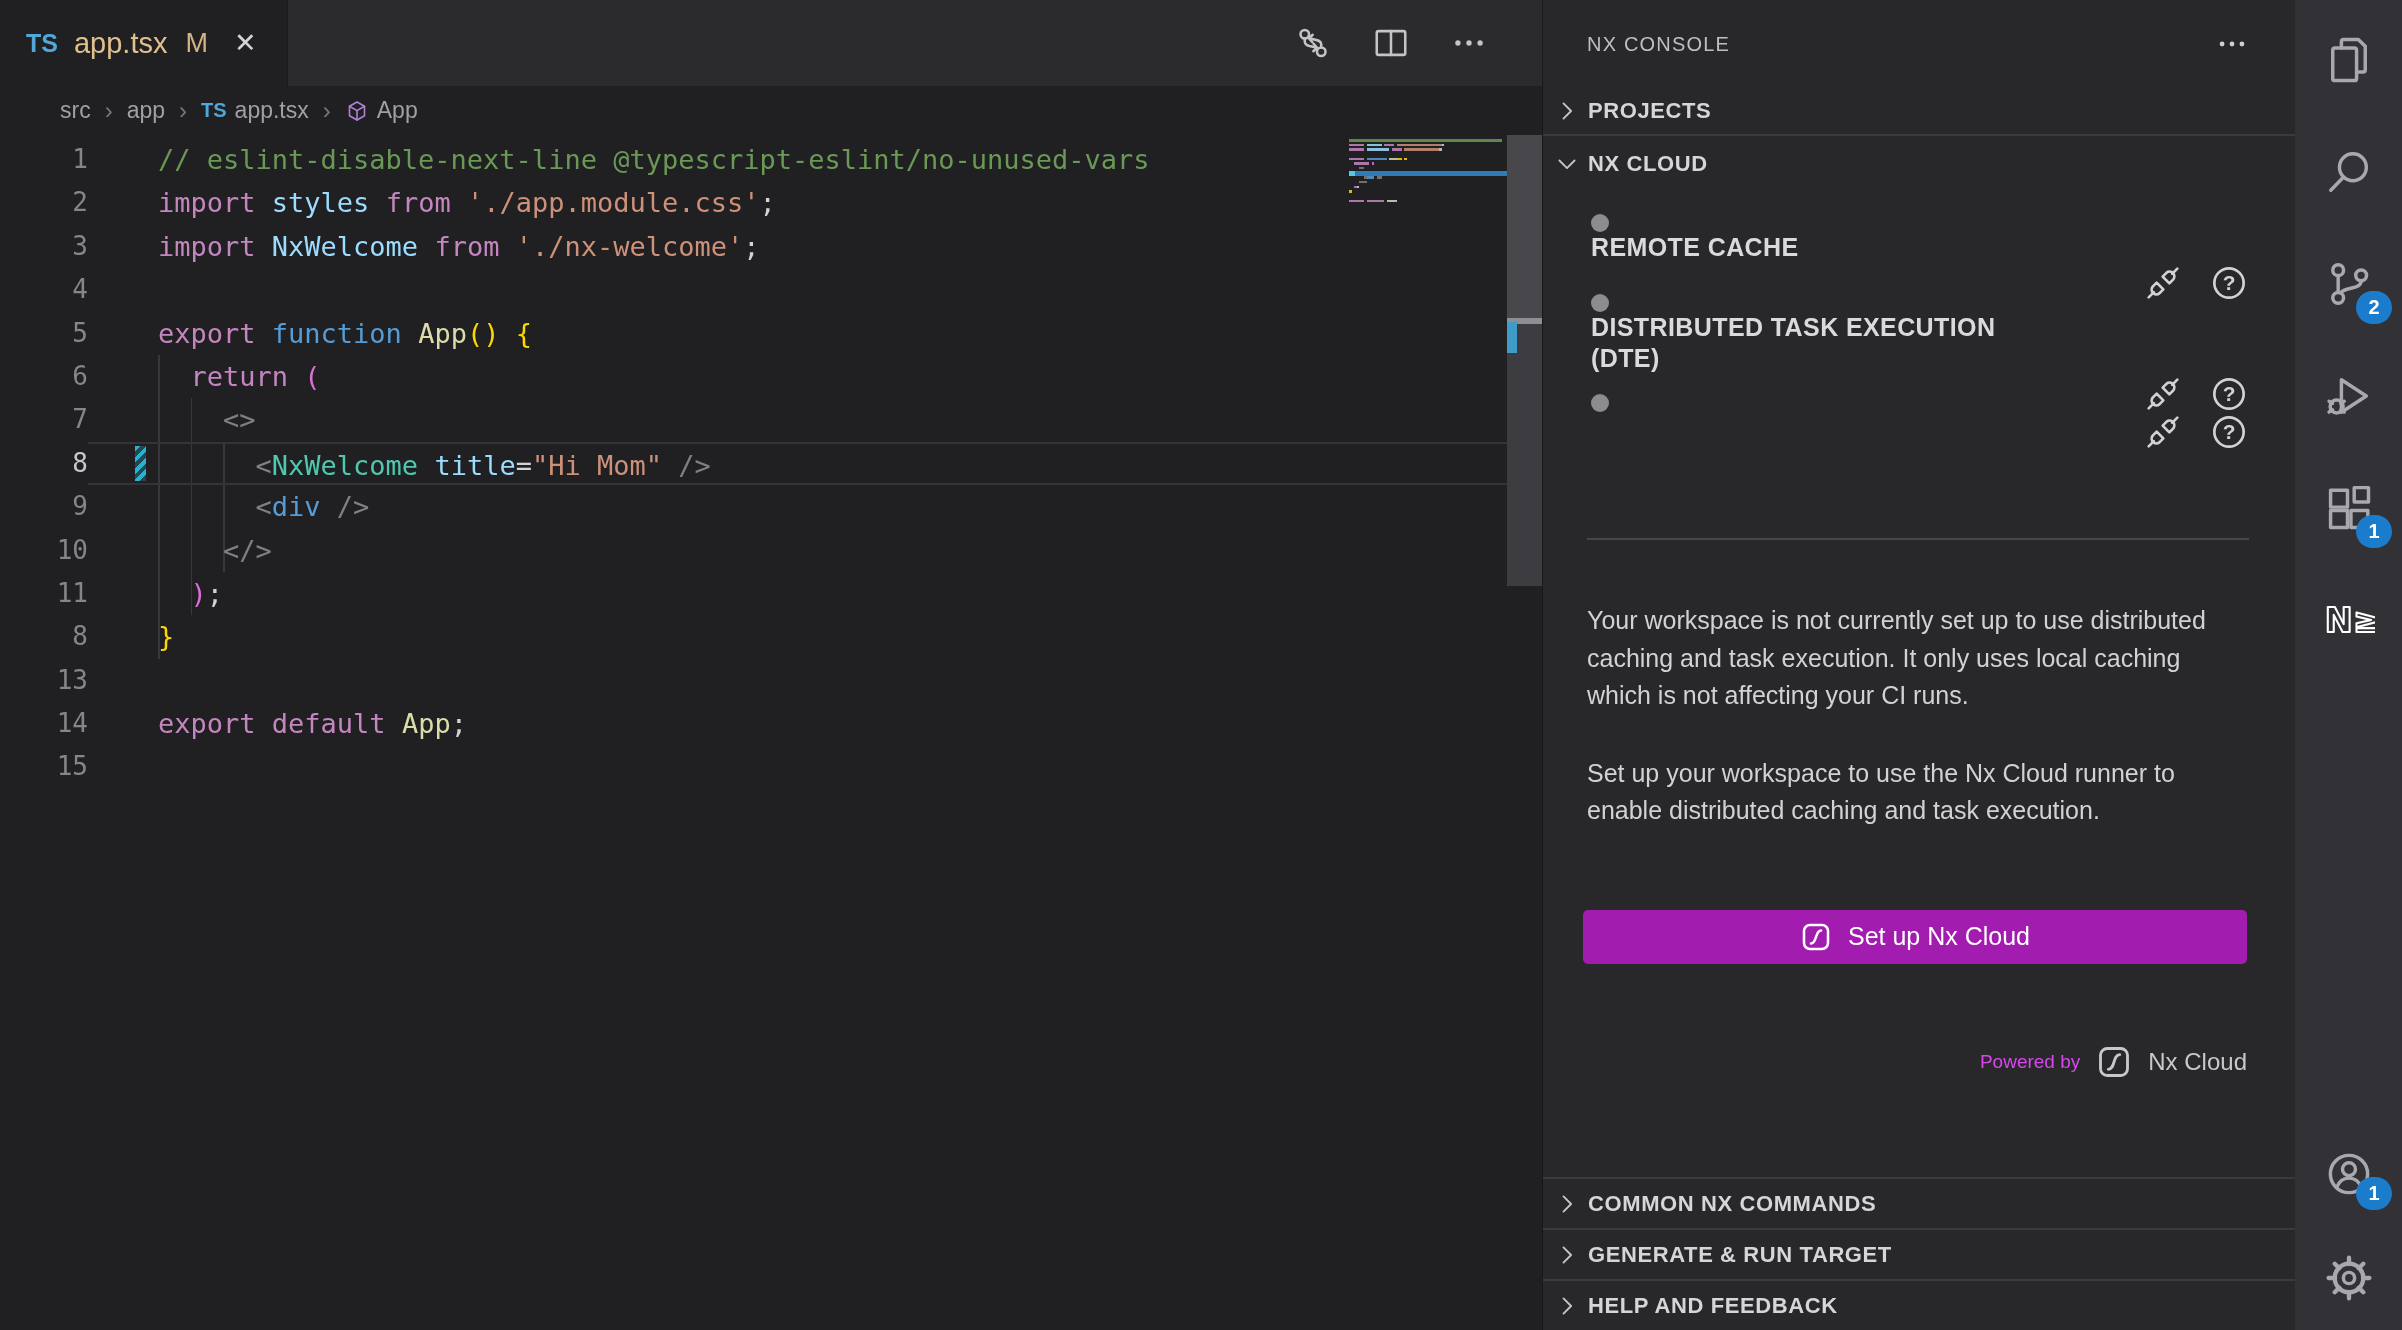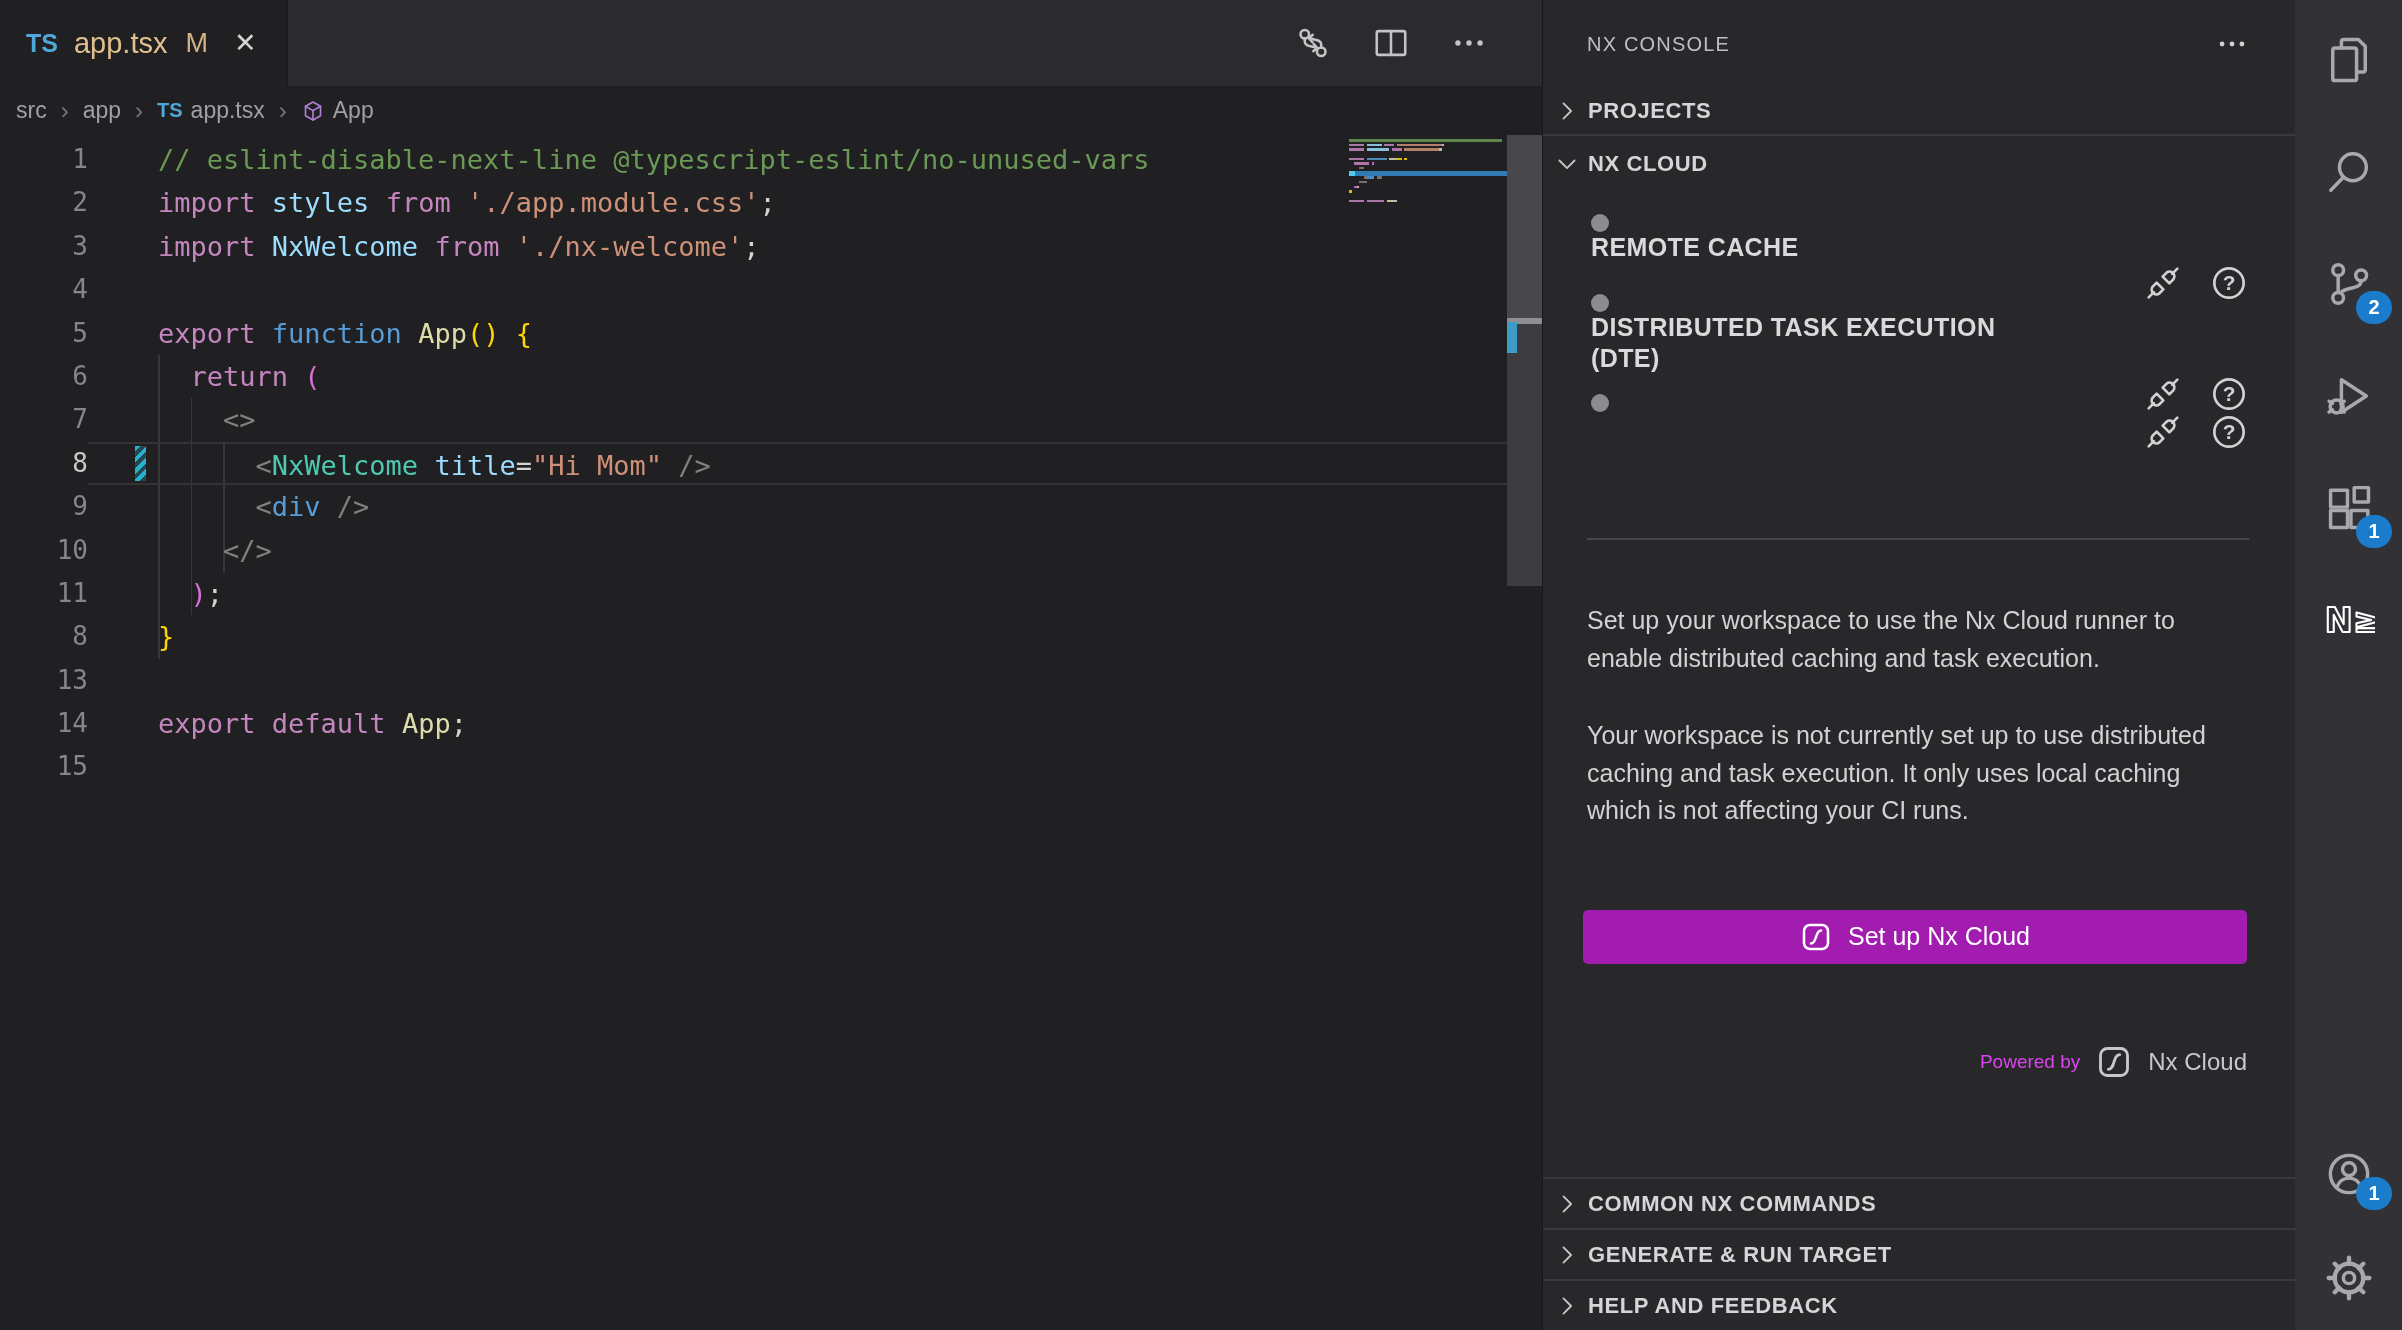--- a/index.html
+++ b/index.html
@@ -13,21 +13,21 @@
   .tab { display:flex; align-items:center; gap:16px; padding:0 30px 0 26px; background:#202023;
          border-right:1px solid #1a1a1c; cursor:pointer; }
   .ts-badge { color:#4fa8d8; font-weight:bold; font-size:25px; letter-spacing:0; }
   .tab-title { color:#e2c08d; font-size:29px; }
   .tab-m { color:#e2c08d; font-size:27px; opacity:.92; margin-left:2px; }
   .tab-close { color:#d4d4d4; font-size:27px; margin-left:10px; cursor:pointer; }
   .tab-actions { margin-left:auto; display:flex; align-items:center; gap:40px; padding-right:54px; }
   .tb-btn { width:38px; height:38px; color:#c4c4c6; cursor:pointer; }
   .tb-btn svg { width:100%; height:100%; }
 
-  .breadcrumb { height:49px; display:flex; align-items:center; padding-left:16px; gap:12px;
+  .breadcrumb { height:49px; display:flex; align-items:center; padding-left:60px; gap:12px;
                 background:#202023; color:#9fa0a4; font-size:23px; }
   .bc-sep { color:#77787c; font-size:24px; padding:0 2px; }
   .bc-item { display:flex; align-items:center; gap:8px; cursor:pointer; }
   .bc-ts { color:#4fa8d8; font-weight:bold; font-size:20px; }
   .bc-cube { width:24px; height:24px; color:#b180d7; }
   .bc-cube svg { width:100%; height:100%; }
 
   .code-area { position:relative; flex:1; padding-top:3px; }
   .code-line { display:flex; height:43.4px; font-family:"DejaVu Sans Mono", monospace;
                font-size:27px; line-height:43.4px; white-space:pre; }
@@ -279,22 +279,22 @@
                 <circle cx="12" cy="12" r="8.8"></circle>
                 <text x="12" y="16.2" text-anchor="middle" font-size="12.5" font-weight="bold" fill="currentColor" stroke="none" font-family="Liberation Sans, sans-serif">?</text>
               </svg></span>
           </span>
         </div>
       </div>
 
     <div class="inset-divider"></div>
 
     <div id="nx-paras">
+        <p class="para">Your workspace is not currently set up to use distributed caching and task execution. It only uses local caching which is not affecting your CI runs.</p>
         <p class="para">Set up your workspace to use the Nx Cloud runner to enable distributed caching and task execution.</p>
-        <p class="para">Your workspace is not currently set up to use distributed caching and task execution. It only uses local caching which is not affecting your CI runs.</p>
       </div>
 
     <div class="setup-btn">
       <span class="nxc" id="btn-nxc"><svg viewBox="0 0 24 24" fill="none" stroke="currentColor" stroke-width="1.6" stroke-linecap="round" stroke-linejoin="round">
             <rect x="3" y="3" width="18" height="18" rx="4.5" stroke-width="1.9"></rect>
             <path d="M8.2 16.9c4.7 0 2.9-9.8 7.6-9.8" stroke-width="1.9"></path>
           </svg></span>
       <span>Set up Nx Cloud</span>
     </div>
 

